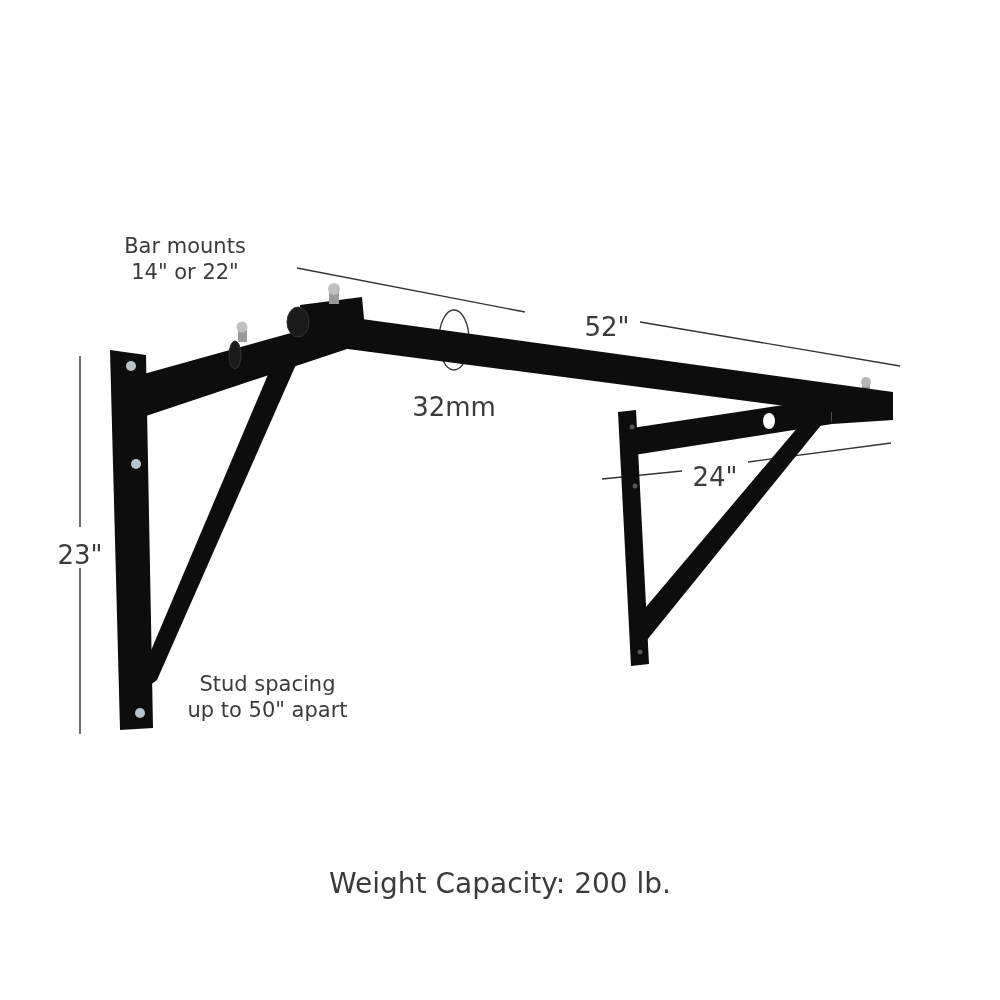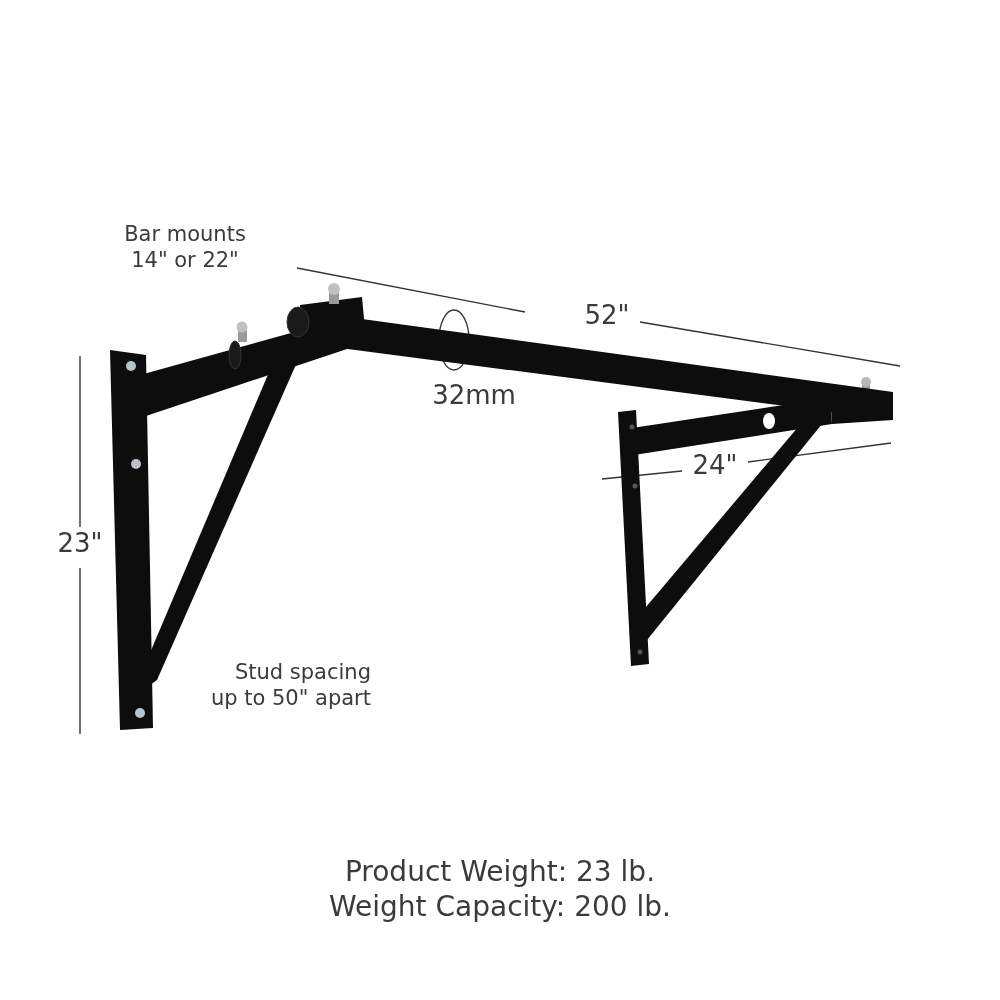--- a/index.html
+++ b/index.html
@@ -5,20 +5,21 @@
     html, body { margin: 0; padding: 0; background: #ffffff; }
     body { width: 1000px; height: 1000px; position: relative; overflow: hidden; }
     .stage { position: absolute; left: 0; top: 0; width: 1000px; height: 1000px; }
     .label {
       position: absolute;
       font-family: "DejaVu Sans", sans-serif;
       color: #3b3b3b;
       text-align: center;
       white-space: nowrap;
       line-height: 1.22;
+      margin-top: 12px;
     }
     .callout { font-size: 21px; }
     .dim { font-size: 26px; }
     .spec { font-size: 28px; line-height: 1.25; }
     svg { position: absolute; left: 0; top: 0; }
   </style>
 </head>
 <body>
 
 <div class="stage">
@@ -75,27 +76,26 @@
       <circle cx="140" cy="713" r="5" fill="#b8c4cc"></circle>
     </g>
   </svg>
 
   <div class="label callout" style="left:100px; top:222px; width:170px;">
     <div>Bar mounts</div>
     <div>14" or 22"</div>
   </div>
 
   <div class="label dim" style="left:572px; top:300px; width:70px;">52"</div>
-  <div class="label dim" style="left:424px; top:380px; width:100px;">32mm</div>
+  <div class="label dim" style="left:404px; top:380px; width:100px;">32mm</div>
   <div class="label dim" style="left:680px; top:450px; width:70px;">24"</div>
   <div class="label dim" style="left:48px; top:528px; width:64px;">23"</div>
 
-  <div class="label callout" style="left:176px; top:660px; width:195px;text-align:right;">
+  <div class="label callout" style="left:170px; top:660px; width:195px;">
     <div>Stud spacing</div>
     <div>up to 50" apart</div>
   </div>
 
   <div class="label spec" style="left:250px; top:854px; width:500px;">
-    <div>Product Weight: 23 lb.</div>
     <div>Weight Capacity: 200 lb.</div>
   </div>
 
 </div>
 
 </body></html>

